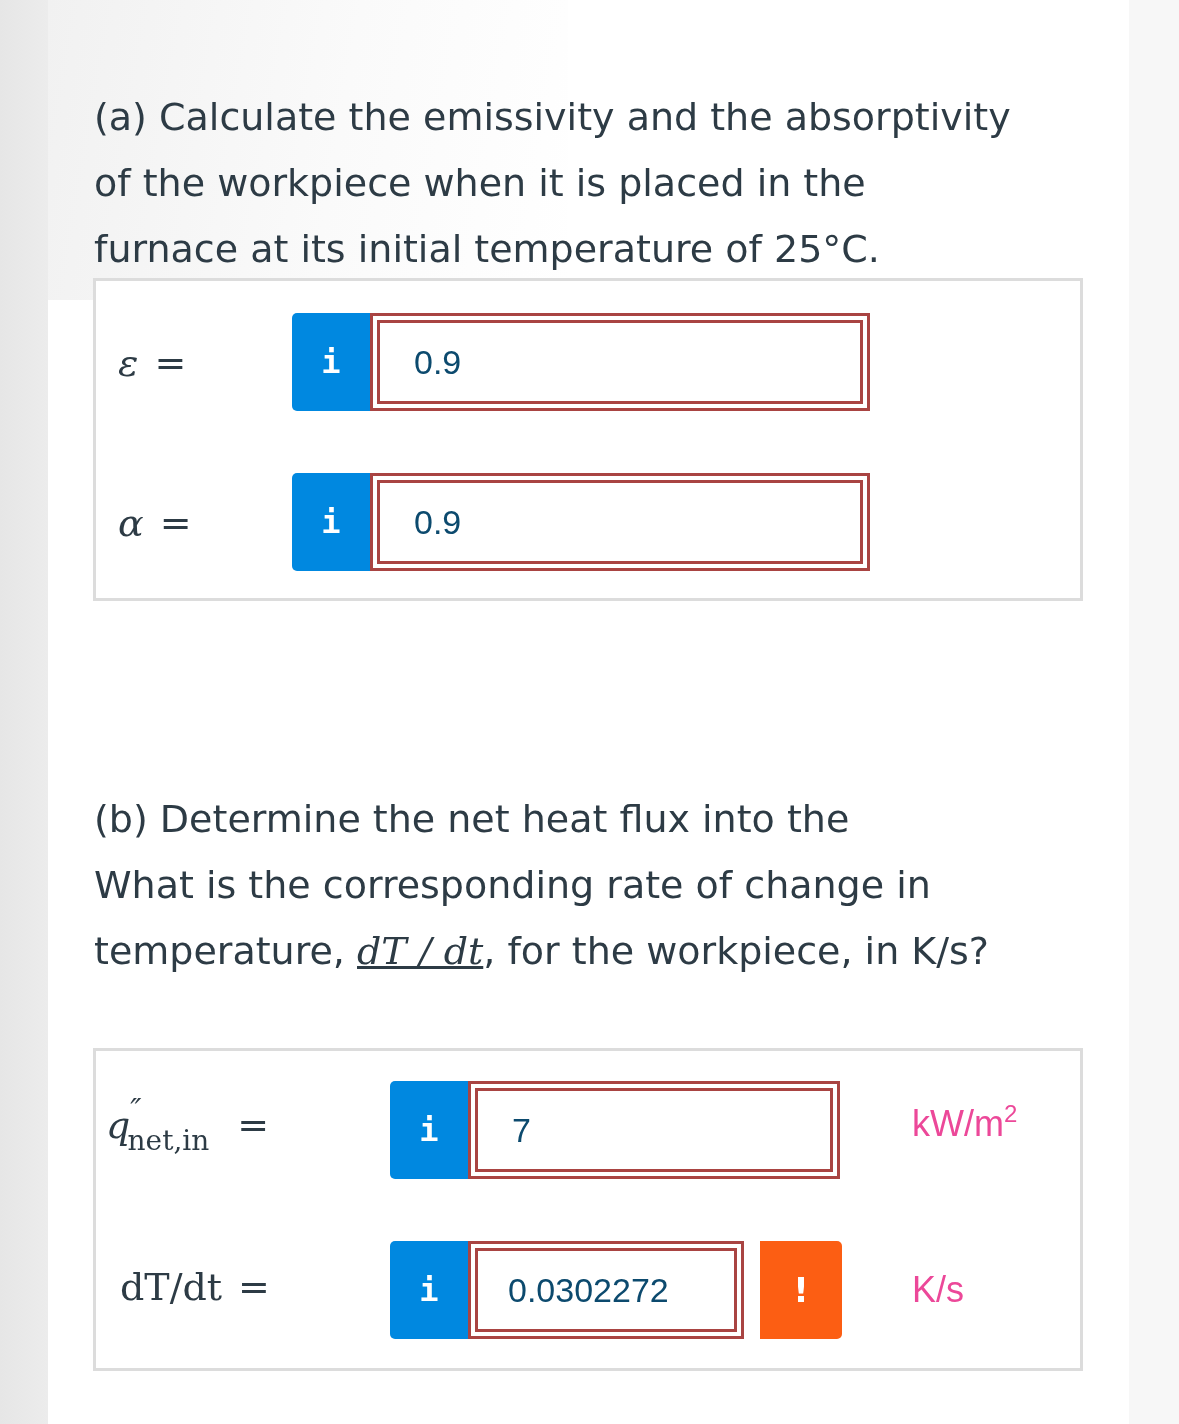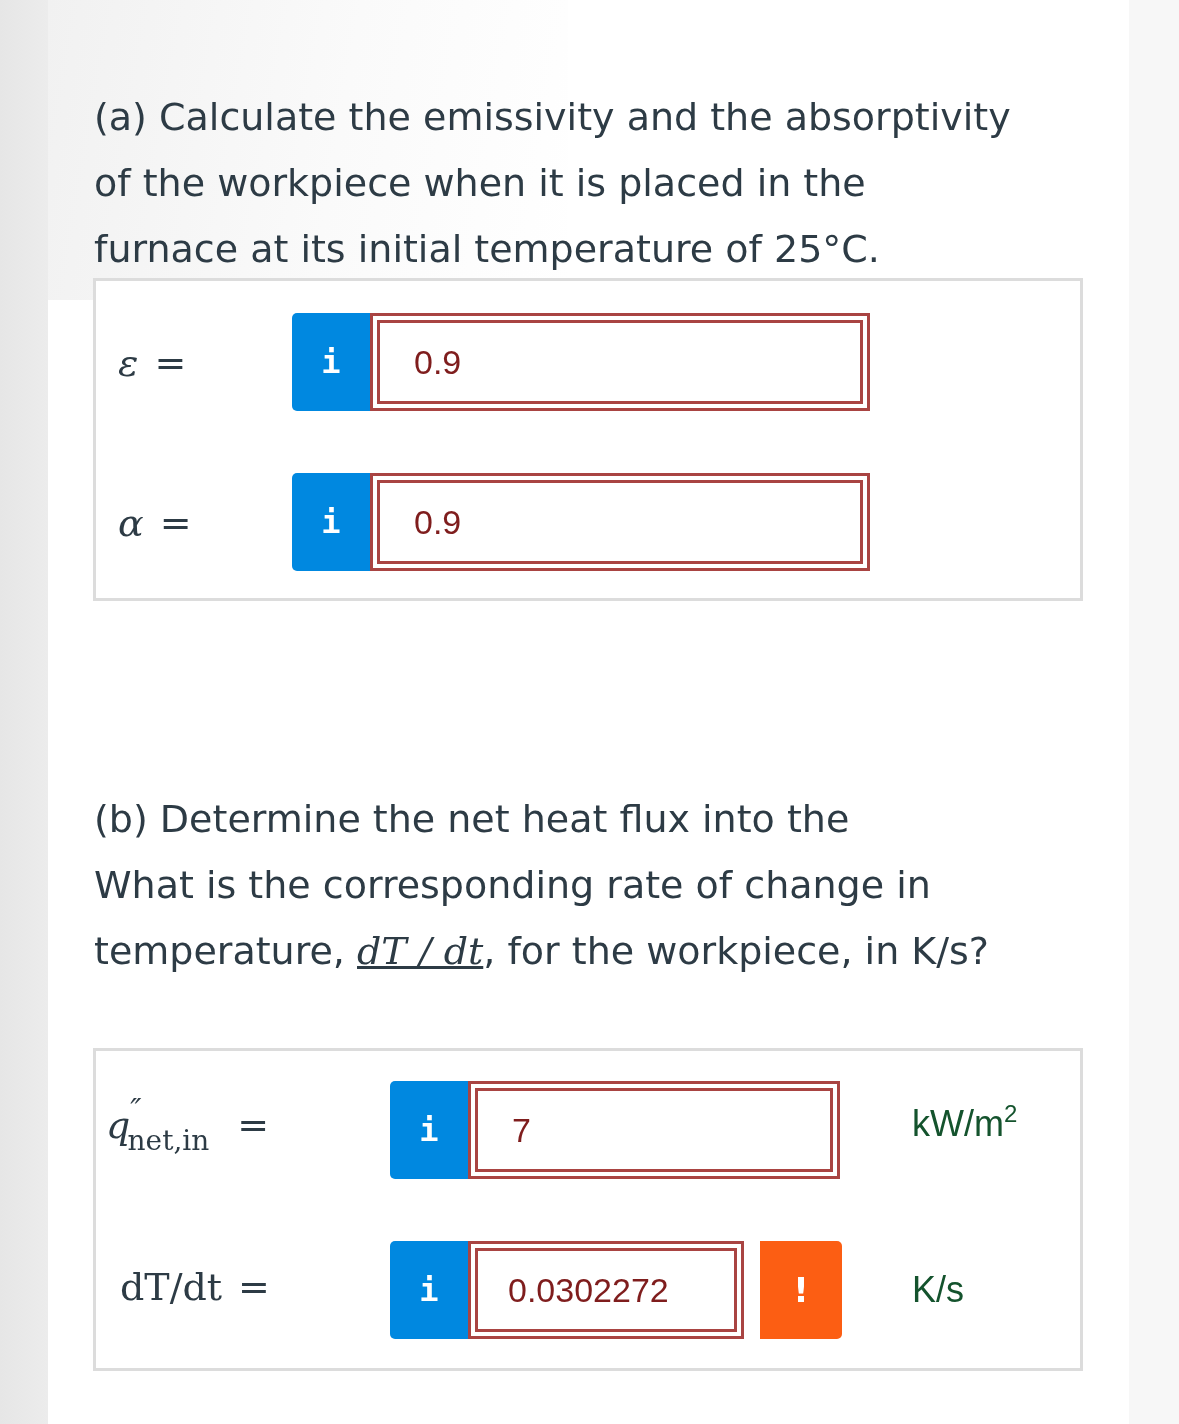--- a/index.html
+++ b/index.html
@@ -51,32 +51,32 @@
     font-weight:bold; font-size:32px; cursor:pointer;
   }
   .input-wrap {
     position:absolute; height:98px; box-sizing:border-box;
     border:3px solid #a94442; background:#fff; padding:4px;
   }
   .input-inner {
     width:100%; height:100%; box-sizing:border-box;
     border:3px solid #a94442; display:flex; align-items:center;
     padding-left:34px;
-    font-family:"Liberation Sans",sans-serif; font-size:34px; color:#7f1d1d;
+    font-family:"Liberation Sans",sans-serif; font-size:34px; color:#0c4a6e;
     overflow:hidden; white-space:nowrap;
   }
   .warn-btn {
     position:absolute; width:82px; height:98px; box-sizing:border-box;
     background:#fc5e13; border-radius:0 5px 5px 0;
     display:flex; align-items:center; justify-content:center;
     color:#fff; font-weight:bold; font-size:34px;
   }
   .unit {
     position:absolute; font-family:"Liberation Sans",sans-serif;
-    font-size:36px; color:#14532d;
+    font-size:36px; color:#ec4899;
   }
   .unit sup { font-size:24px; vertical-align:14px; line-height:0; }
 </style>
 </head>
 <body>
 
 <div class="side-left"></div>
 <div class="bg-fade"></div>
 <div class="side-right"></div>
 

